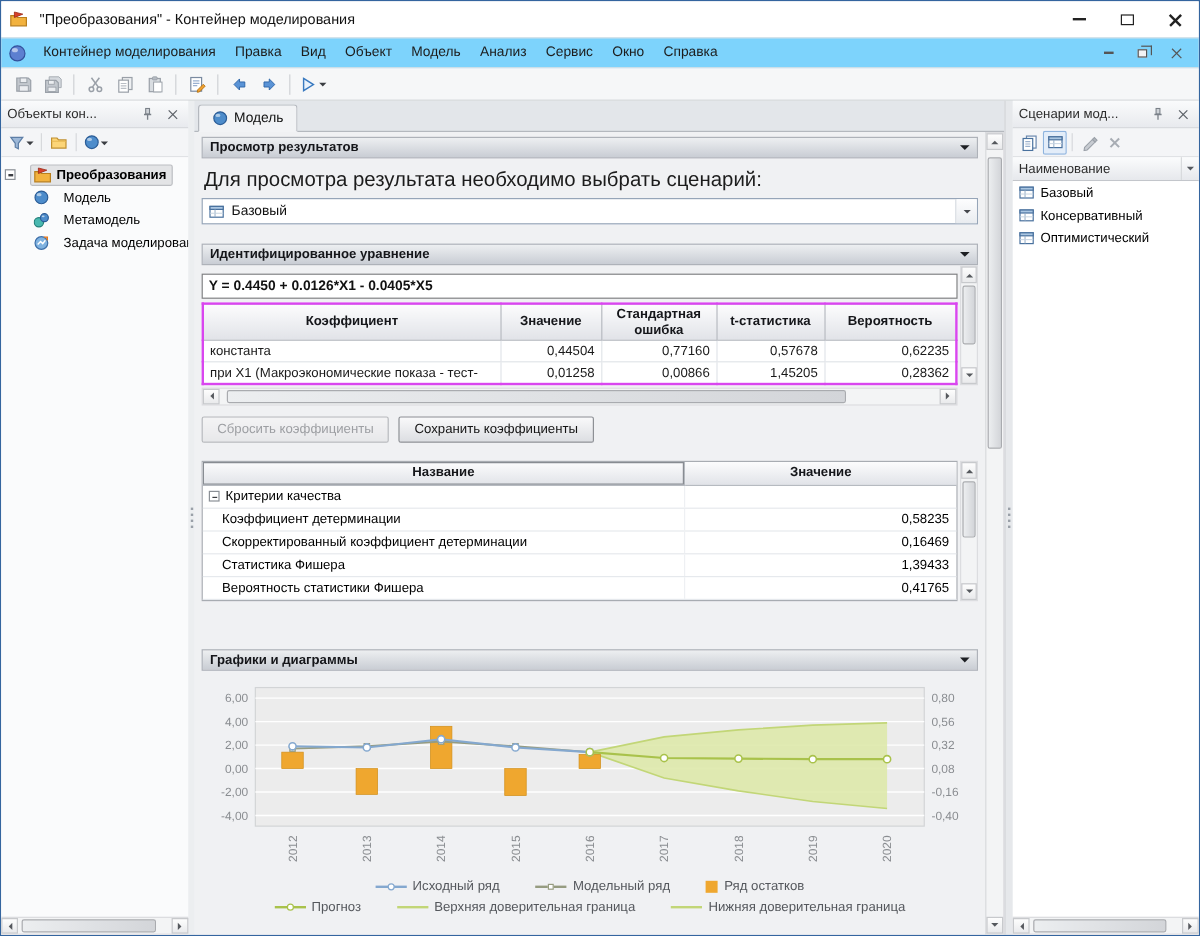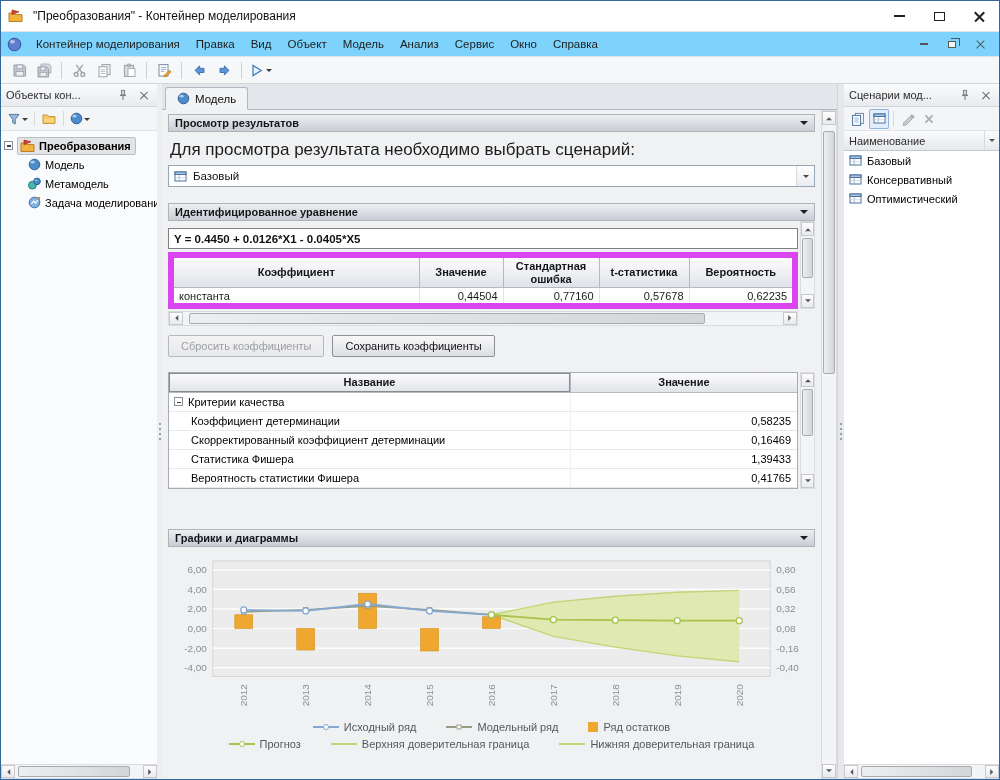--- a/index.html
+++ b/index.html
@@ -57,21 +57,21 @@
   .ph-close::before,.ph-close::after { content:""; position:absolute; left:-1px; top:50%; width:10px; height:1.3px; background:#5a5f66; }
   .ph-close::before { transform:rotate(45deg); } .ph-close::after { transform:rotate(-45deg); }
 
   .panel-toolbar { height:24px; flex:0 0 auto; display:flex; align-items:center; padding:0 4px; gap:1px;
                    background:#f4f5f7; border-bottom:1px solid #e0e2e5; }
   .ptbtn { min-width:20px; height:20px; display:flex; align-items:center; justify-content:center; gap:1px; border-radius:2px; padding:0 2px; }
   .ptbtn.pressed { background:#e3edf9; box-shadow:inset 0 0 0 1px #8fb4de; }
   .ptsep { width:1px; height:15px; background:#d7d9dc; margin:0 3px; }
 
   .tree { flex:1; background:#fafbfc; padding:5px 3px; overflow:hidden; font-size:11px; }
-  .tree-row { display:flex; align-items:center; height:19px; gap:4px; white-space:nowrap; }
+  .tree-row { display:flex; align-items:center; height:19px; gap:12px; white-space:nowrap; }
   .tree-root-chip { display:flex; align-items:center; gap:4px; background:#e3e4e6; border:1px solid #bcbec2; border-radius:2px; padding:1px 4px 1px 2px; font-weight:bold; }
   .tree-child { padding-left:24px; }
   .expander { width:9px; height:9px; border:1px solid #8b9096; background:#fff; position:relative; flex:0 0 auto; }
   .expander::after { content:""; position:absolute; left:1.5px; right:1.5px; top:3.4px; height:1.2px; background:#3c3f44; }
   .icon { display:inline-flex; align-items:center; flex:0 0 auto; }
 
   .scen-list { flex:1; background:#fff; overflow:hidden; }
   .col-header { height:20px; flex:0 0 auto; display:flex; align-items:center; font-size:11px; color:#2d2d2d; padding:0 0 0 5px;
                 background:linear-gradient(#fbfcfd,#e6e8ec); border-bottom:1px solid #c3c6cb; }
   .col-filter { width:15px; height:100%; margin-left:auto; display:flex; align-items:center; justify-content:center; border-left:1px solid #d8dadd; }
@@ -99,35 +99,35 @@
   .hint { font-size:17px; color:#1c1c1c; margin:8px 2px 5px 2px; }
 
   .combo { height:22px; background:#fff; border:1px solid #96a5b8; display:flex; align-items:center; gap:6px; padding-left:5px; font-size:11.5px; color:#111; }
   .combo-arrow { margin-left:auto; width:18px; height:100%; display:flex; align-items:center; justify-content:center;
                  border-left:1px solid #d6dbe2; background:linear-gradient(#fdfdfe,#e9ecf0); }
   .combo-arrow .caret { border-top-color:#44474c; }
 
   .formula-box { height:21px; background:#fff; border:1px solid #7f8083; display:flex; align-items:center;
                  padding:0 5px; font-size:11.5px; font-weight:bold; color:#111; margin:7px 0 3px 0; }
 
-  table.grid { border-collapse:collapse; table-layout:fixed; width:100%; background:#fff; font-size:11px; border:6px solid #d946ef; }
+  table.grid { border-collapse:collapse; table-layout:fixed; width:100%; background:#fff; font-size:11px; border:2px solid #d946ef; }
   table.grid th { background:linear-gradient(#fcfcfd,#e1e3e8); border:1px solid #b6bac0; font-weight:bold;
                   padding:2px 3px; text-align:center; vertical-align:middle; height:30px; line-height:1.15; color:#15161a; }
   table.grid td { border:1px solid #e2e5e9; padding:1px 5px; height:18px; white-space:nowrap; overflow:hidden; color:#1a1a1a;margin-top:28px; }
   td.num { text-align:right; }
 
   
   .stats-table { border:1px solid #a8acb2; background:#fff; font-size:11px; }
   .stats-head { display:flex; height:20px; }
   .st-th { background:linear-gradient(#fcfcfd,#e1e3e8); font-weight:bold; display:flex; align-items:center; justify-content:center;
            border-right:1px solid #b6bac0; border-bottom:1px solid #b6bac0; color:#15161a; }
   .st-th.first { width:64%; box-shadow:inset 0 0 0 1px #888c92; }
   .st-th.last { flex:1; border-right:none; }
   .st-row { display:flex; height:19px; align-items:center; border-bottom:1px solid #e6e9ed; }
-  .st-name { width:64%; display:flex; align-items:center; gap:5px; padding-left:22px; border-right:1px solid #eef0f3; height:100%; }
+  .st-name { width:64%; display:flex; align-items:center; gap:5px; padding-left:16px; border-right:1px solid #eef0f3; height:100%; }
   .st-name.group { padding-left:5px; }
   .st-val { flex:1; text-align:right; padding-right:6px; }
 
   .btnrow { display:flex; gap:8px; margin:9px 0 2px 0; }
   .btn { height:22px; padding:0 12px; font-size:11px; color:#141414; background:linear-gradient(#f9f9fa,#dcdee2);
          border:1px solid #8d9095; border-radius:2px; }
   .btn.disabled { color:#9d9fa3; border-color:#b7b9bd; background:linear-gradient(#f4f4f5,#e7e8ea); }
 
   .section { margin-bottom:16px; }
   .section.eq { margin-bottom:15px; }
@@ -490,20 +490,27 @@
                         <th>Вероятность</th>
                       </tr>
                     </thead>
                   <tbody id="eq-body">
                       <tr>
                         <td>константа</td>
                         <td class="num">0,44504</td>
                         <td class="num">0,77160</td>
                         <td class="num">0,57678</td>
                         <td class="num">0,62235</td>
+                      </tr>
+                      <tr>
+                        <td>при X1 (Макроэкономические показа - тест-</td>
+                        <td class="num">0,01258</td>
+                        <td class="num">0,00866</td>
+                        <td class="num">1,45205</td>
+                        <td class="num">0,28362</td>
                       </tr>
                     </tbody>
                 </table>
               </div>
               <div class="vscroll eq-vscroll">
                 <div class="sbtn up"></div>
                 <div class="strack">
                     <div class="sthumb" style="top:3%;height:70%;"></div>
                   </div>
                 <div class="sbtn down"></div>

